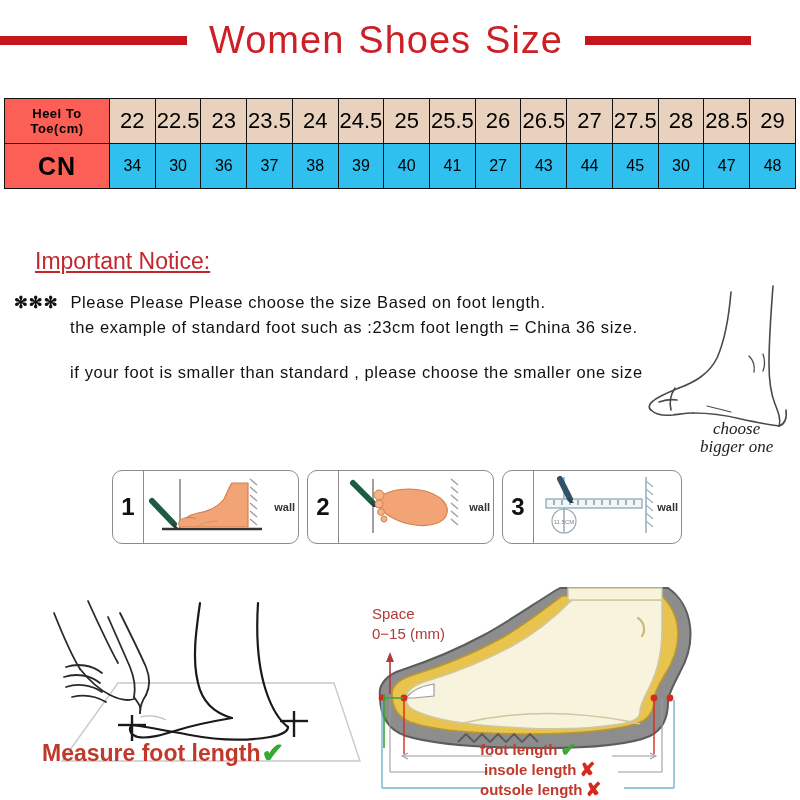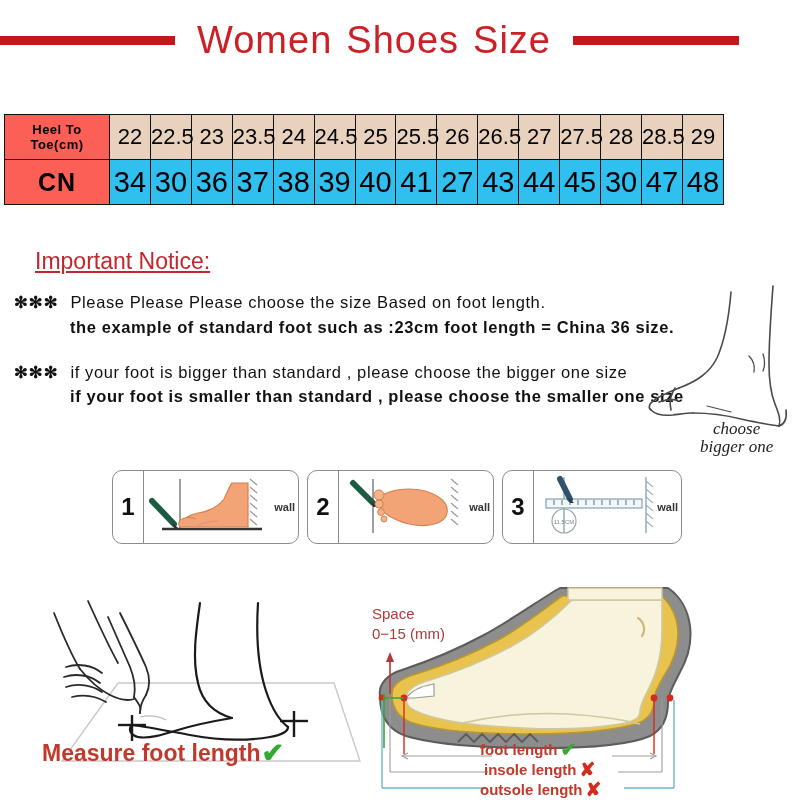--- a/index.html
+++ b/index.html
@@ -7,21 +7,21 @@
   body{
     width:800px;height:800px;
     background:#ffffff;
     font-family:"Liberation Sans",sans-serif;
     overflow:hidden;
     position:relative;
   }
 
   
   .title-row{
-    position:absolute;top:14px;left:0;width:724px;height:52px;
+    position:absolute;top:14px;left:12px;width:724px;height:52px;
     display:flex;align-items:center;justify-content:center;gap:12px;
   }
   .title-bar{
     height:9px;background:#c4171b;flex:0 0 auto;
   }
   .title-bar.left{width:190px;}
   .title-bar.right{width:166px;}
   .title-text{
     color:#cc2026;
     font-size:38px;
@@ -30,22 +30,22 @@
     white-space:nowrap;
     padding:0 10px;
     font-family:"Liberation Sans",sans-serif;
     line-height:1;
   }
   .title-text .w{margin-right:14px;}
   .title-text .s1{margin-right:14px;}
 
   
   .size-table{
-    position:absolute;left:4px;top:114px;
-    width:720px;
+    position:absolute;left:4px;top:98px;
+    width:792px;
     border-collapse:collapse;
     table-layout:fixed;
   }
   .size-table td{
     border:1.6px solid #111;
     text-align:center;
     vertical-align:middle;
     padding:0;
     height:44px;
     font-family:"Liberation Sans",sans-serif;
@@ -62,42 +62,42 @@
     font-size:25px;font-weight:bold;letter-spacing:1px;
   }
   .cm-cell{
     background:#e9d2bd;
     color:#000;
     font-size:22px;
   }
   .cn-cell{
     background:#2fc0f0;
     color:#000;
-    font-size:29px;
+    font-size:16px;
   }
 
   
   .notice-title{
     position:absolute;left:8px;top:248px;
     color:#c1272d;
     font-size:23px;
     text-decoration:underline;
     font-family:"Liberation Sans",sans-serif;
     margin-left:27px;
   }
   .notice-block{
     position:absolute;left:14px;top:290px;width:650px;
     font-size:16.5px;color:#111;line-height:1.5;
     font-family:"Liberation Sans",sans-serif;
     letter-spacing:0.6px;
   }
   .notice-para{margin-bottom:20px;}
   .notice-line{white-space:nowrap;}
   .stars{letter-spacing:1px;margin-right:12px;font-weight:bold;}
-  .indent{padding-left:56px;font-weight:bold;}
+  .indent{padding-left:56px;}
 
   
   .foot-sketch{
     position:absolute;left:645px;top:282px;width:155px;height:175px;
   }
   .sketch-caption{
     position:absolute;left:700px;top:420px;
     font-family:"Liberation Serif",serif;
     font-style:italic;
     font-size:17px;color:#222;
@@ -224,23 +224,20 @@
 <div class="notice-block">
   <div class="notice-para">
     <div class="notice-line">
       <span class="stars">✻✻✻</span><span>Please  Please  Please  choose  the  size  Based  on  foot  length.</span>
     </div>
     <div class="notice-line indent">
       <span>the  example  of  standard  foot  such  as :23cm  foot  length  =  China 36 size.</span>
     </div>
   </div>
   <div class="notice-para">
-    <div class="notice-line">
-      <span class="stars">✻✻✻</span><span>if  your  foot  is  bigger  than  standard ,  please  choose  the  bigger  one  size</span>
-    </div>
     <div class="notice-line indent">
       <span>if  your  foot  is  smaller  than  standard ,  please  choose  the  smaller  one  size</span>
     </div>
   </div>
 </div>
 
 <div class="foot-sketch">
   <svg width="155" height="175" viewBox="0 0 155 175" xmlns="http://www.w3.org/2000/svg">
     <g fill="none" stroke="#4a4a4a" stroke-width="1.6" stroke-linecap="round" stroke-linejoin="round">
 

